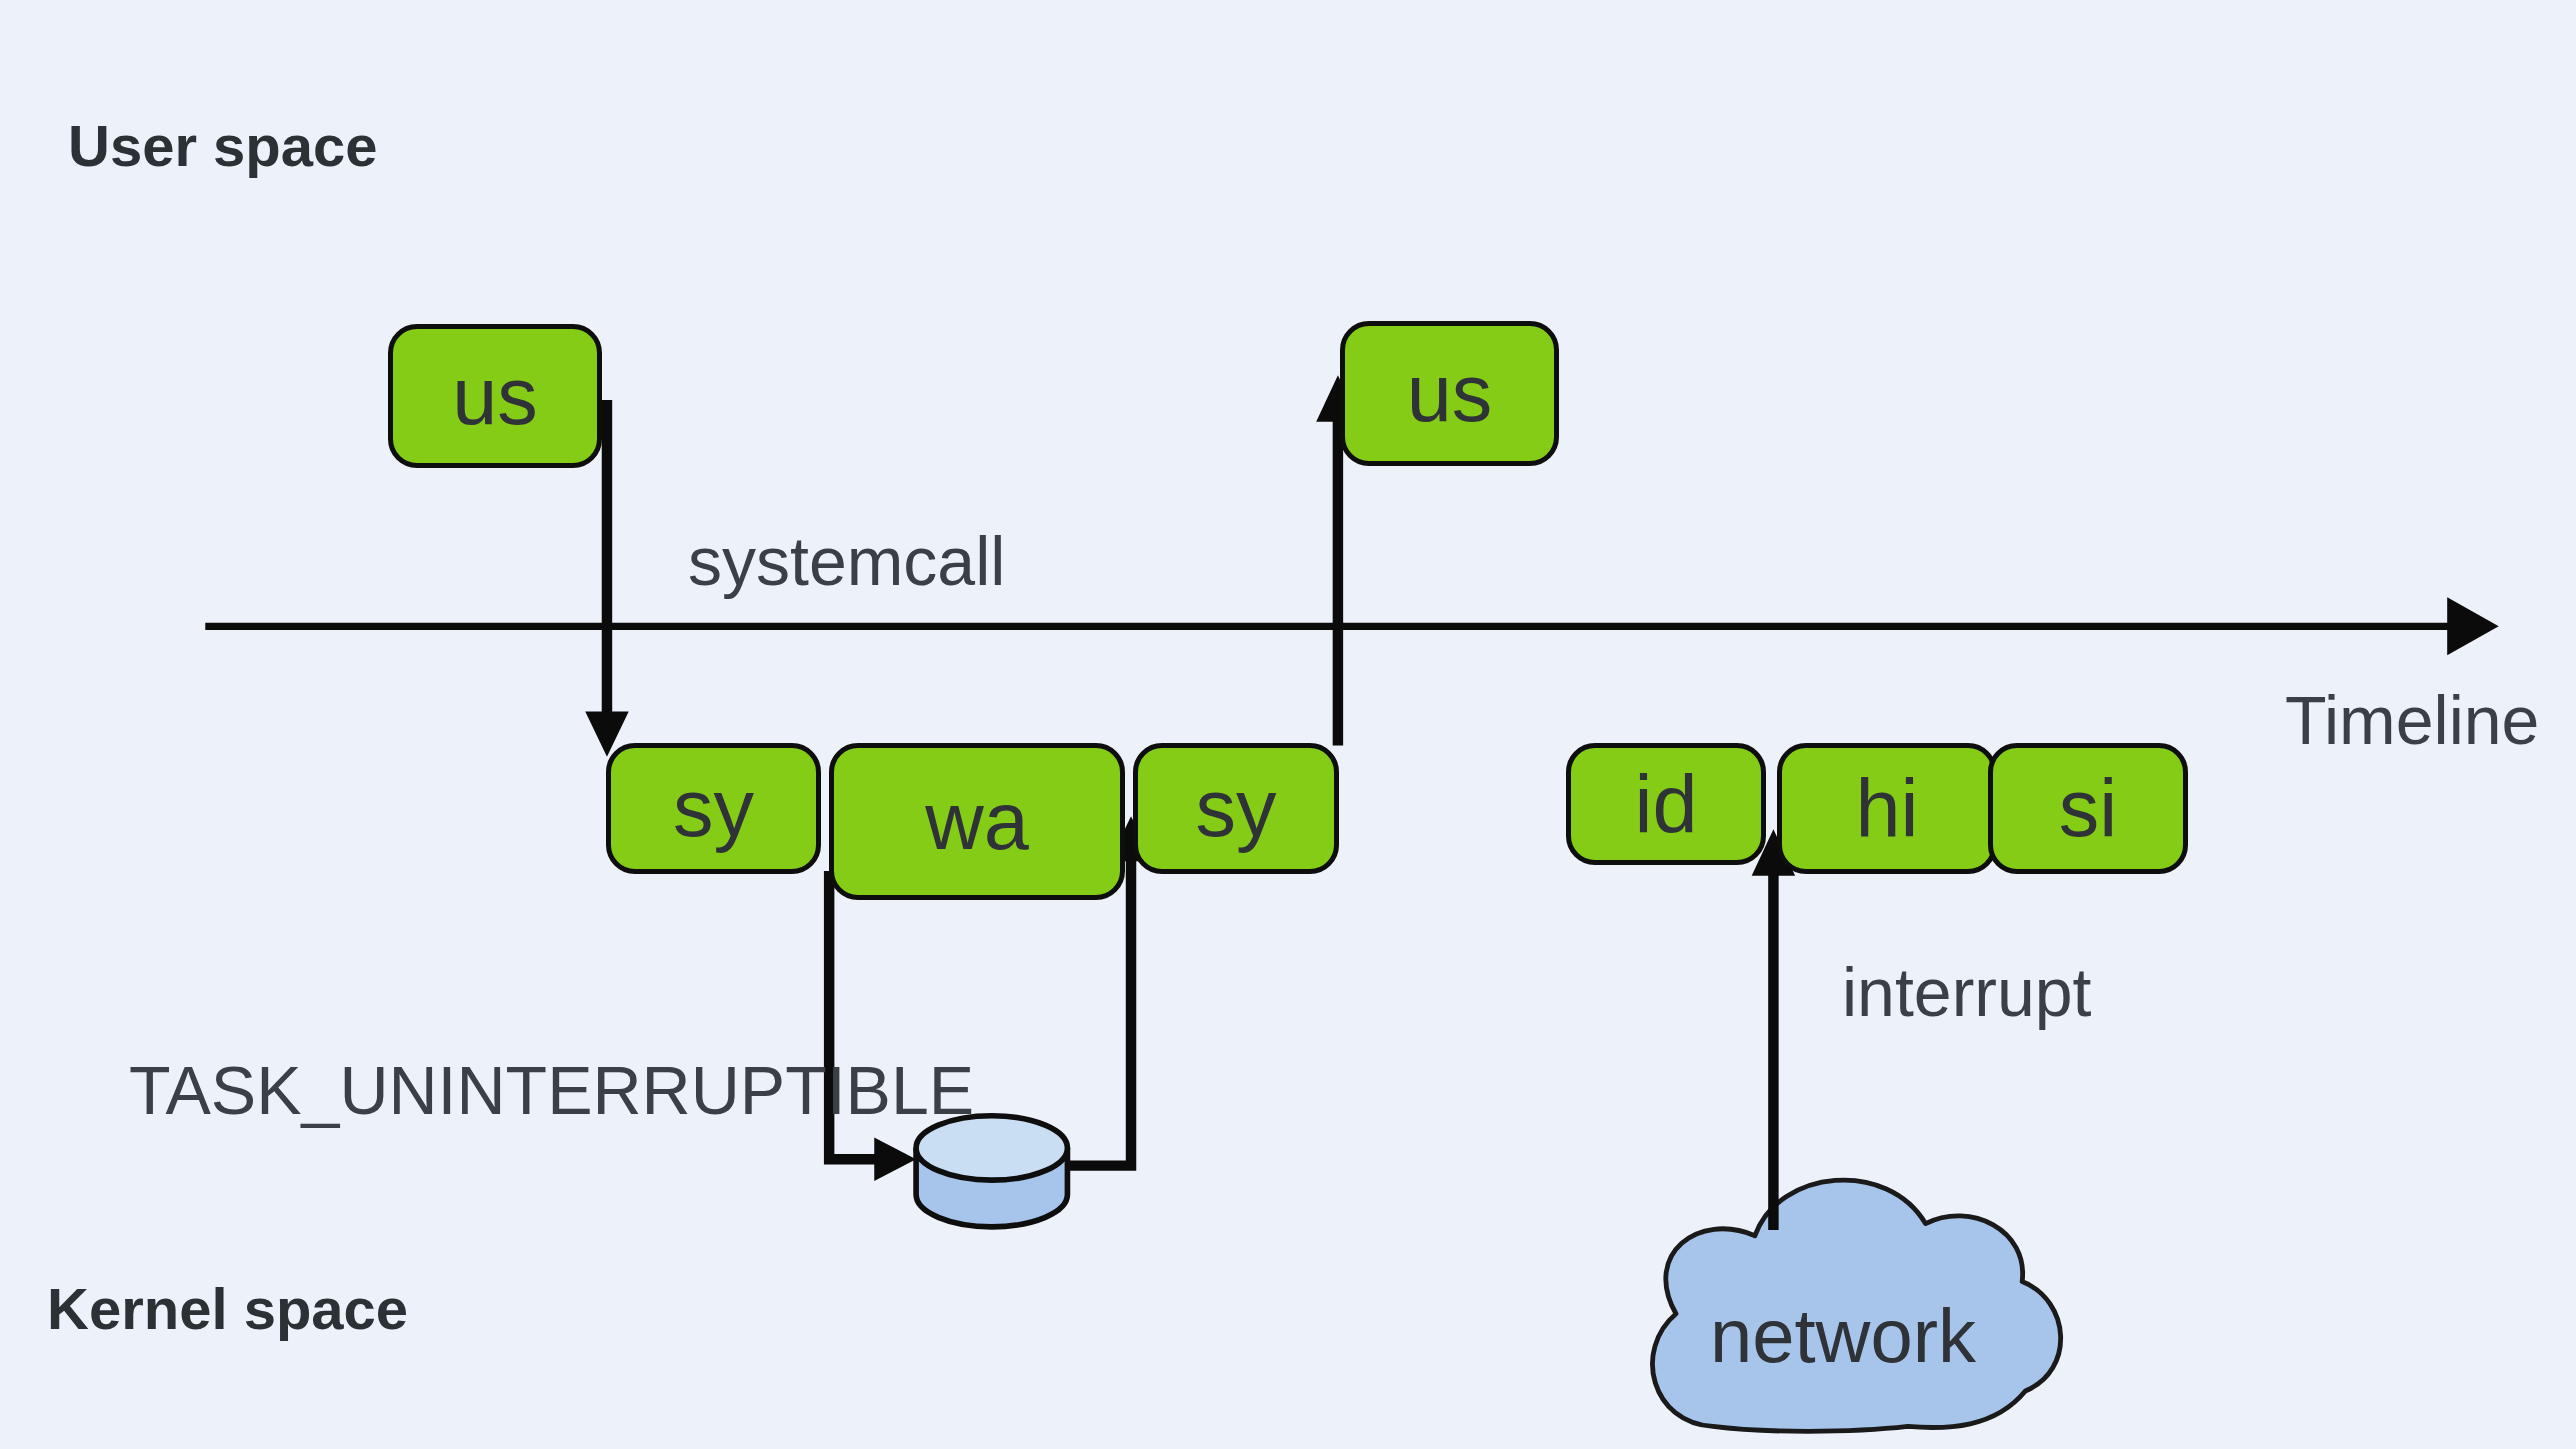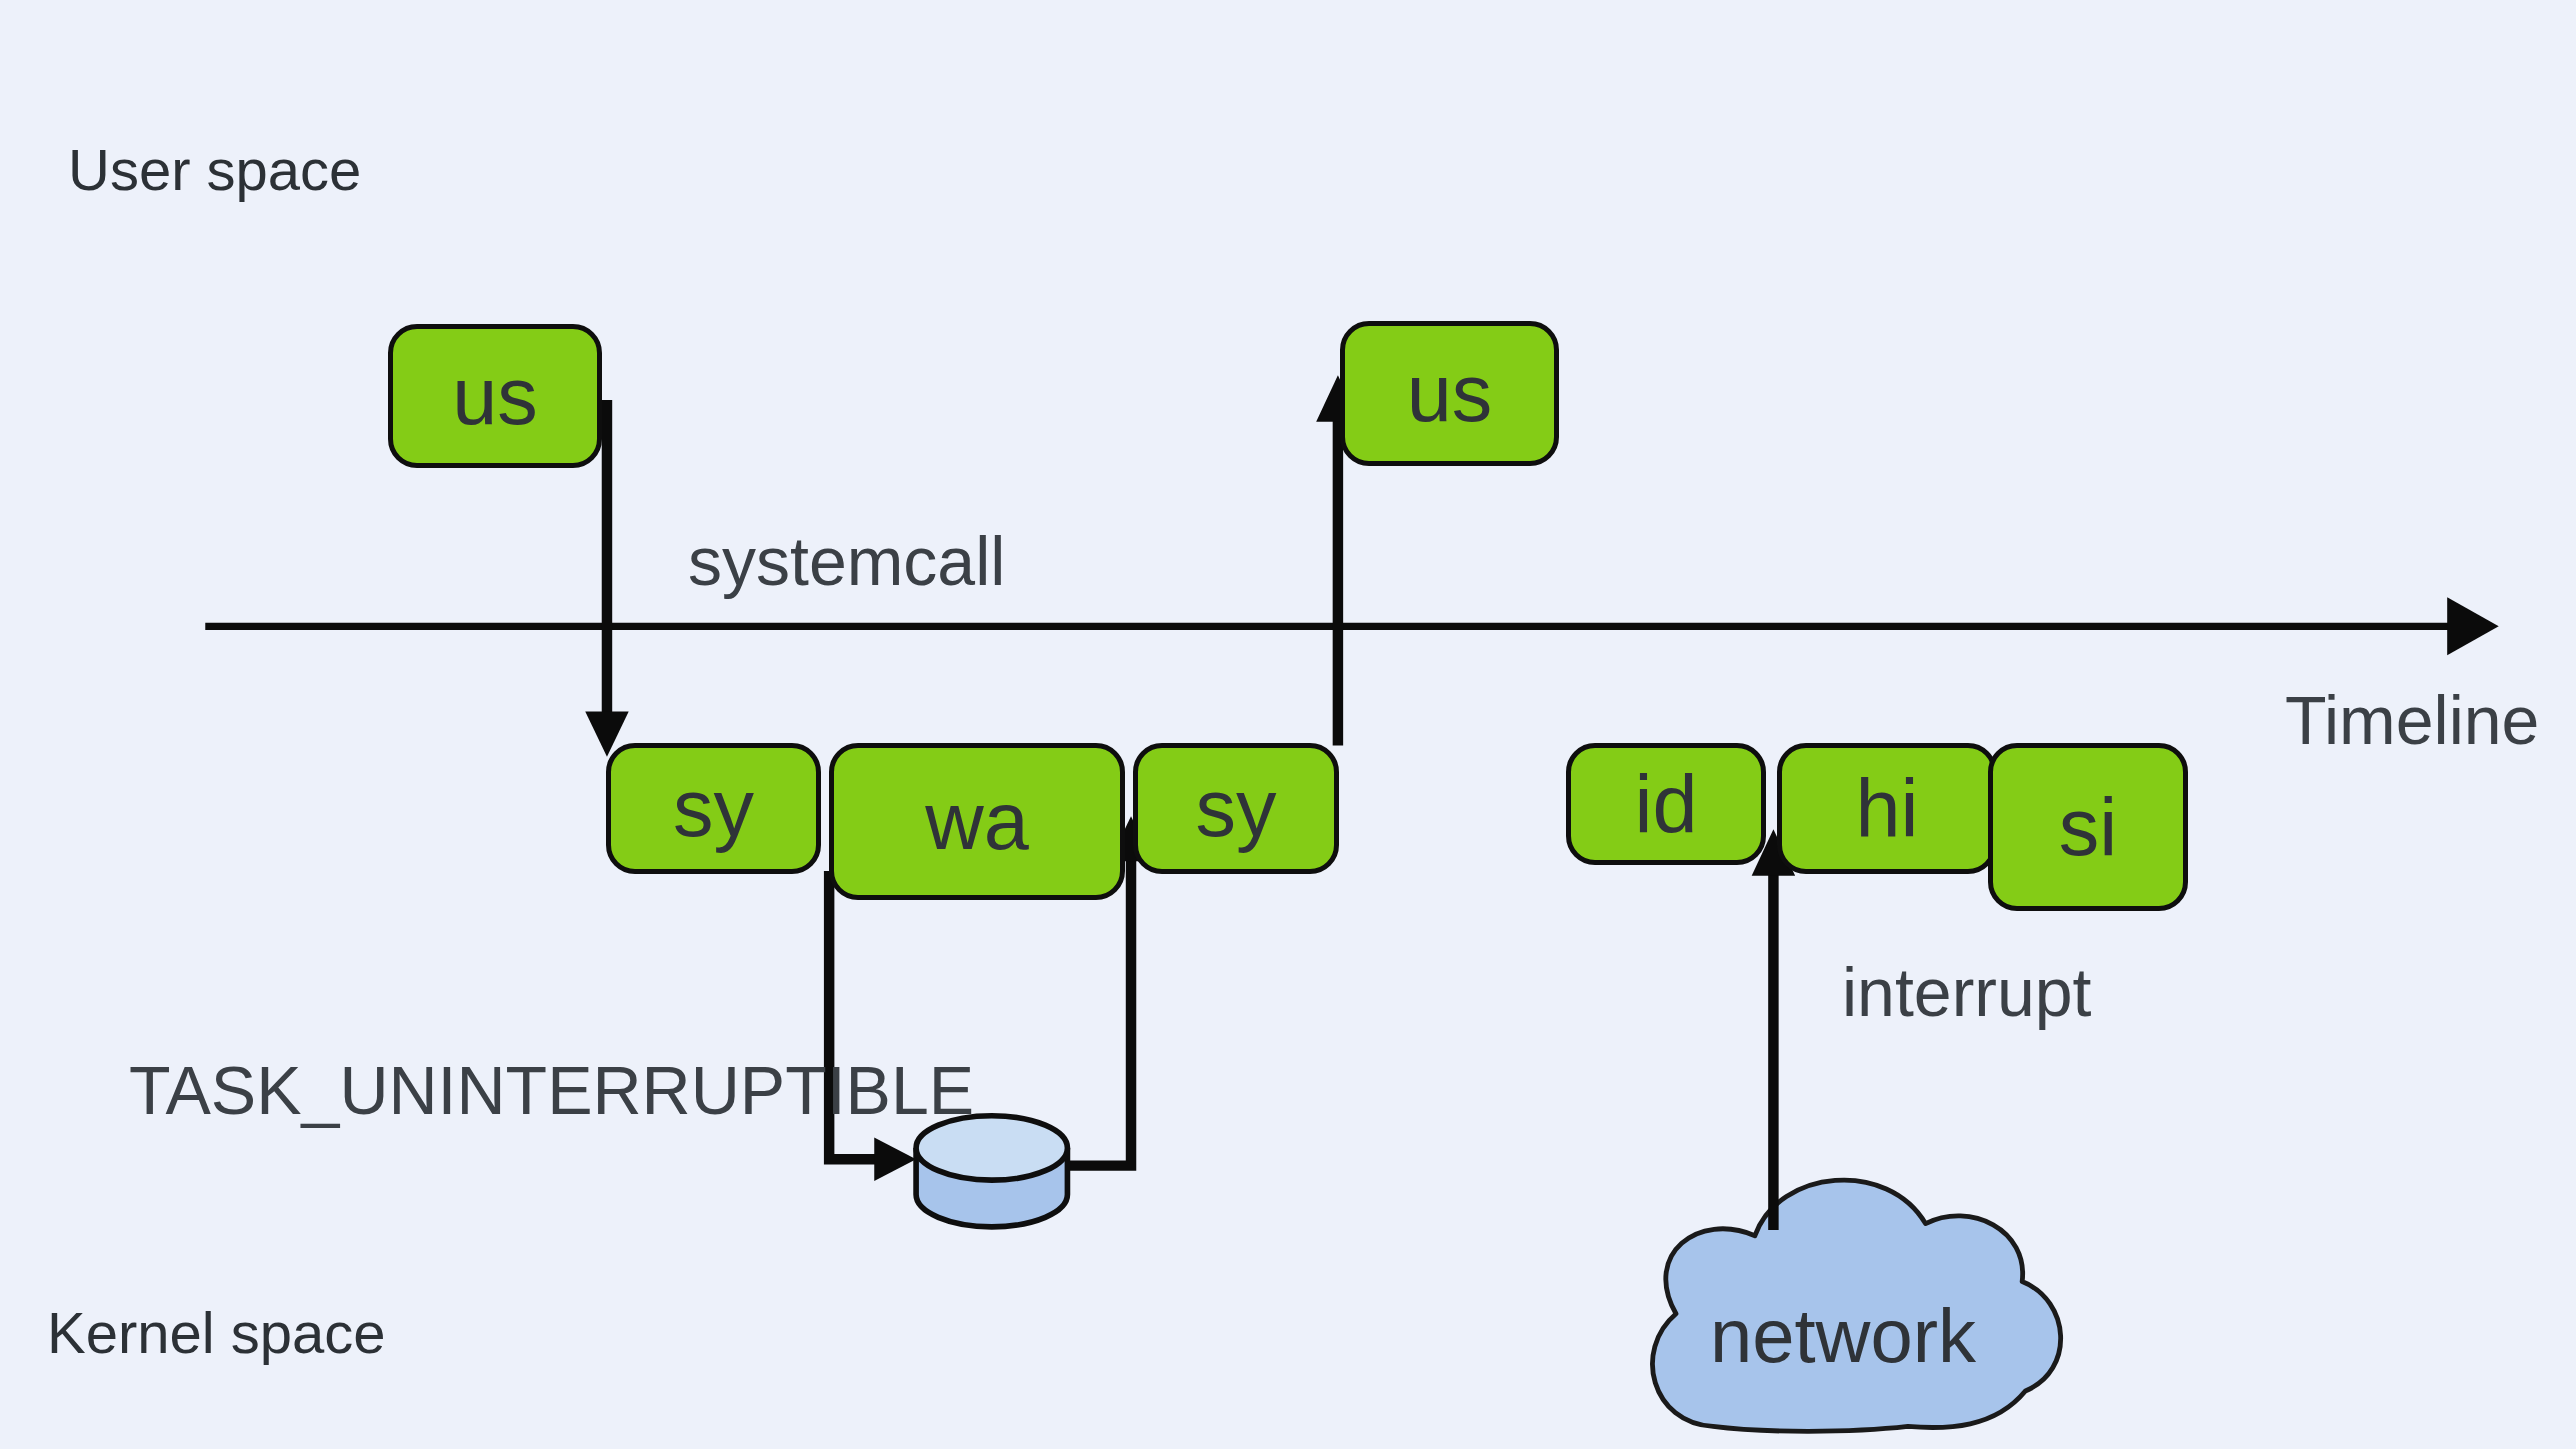--- a/index.html
+++ b/index.html
@@ -9,22 +9,22 @@
   }
   .canvas{
     position:relative;
     width:2576px;height:1449px;
     background:#edf1fa;
     overflow:hidden;
   }
   .layer{position:absolute;left:0;top:0;width:2576px;height:1449px;}
   .space-label{
     position:absolute;
-    font-size:58px;font-weight:normal;color:#2c3136;
-    line-height:1.1;white-space:nowrap;margin-top:24px;
+    font-size:58px;font-weight:bold;color:#2c3136;
+    line-height:1.1;white-space:nowrap;
   }
   .anno{
     position:absolute;
     font-size:68px;color:#3b4046;
     line-height:1.15;white-space:nowrap;
   }
   .anno.right{text-align:right;}
   .pbox{
     position:absolute;
     box-sizing:border-box;
@@ -117,20 +117,20 @@
   <div class="pbox" style="left:1133px;top:743px;width:206px;height:131px;">
     <span>sy</span>
   </div>
 
   <div class="pbox" style="left:1566px;top:743px;width:200px;height:122px;">
     <span>id</span>
   </div>
   <div class="pbox" style="left:1777px;top:743px;width:220px;height:131px;">
     <span>hi</span>
   </div>
-  <div class="pbox" style="left:1988px;top:743px;width:200px;height:168px;">
+  <div class="pbox" style="left:1988px;top:743px;width:200px;height:131px;">
     <span>si</span>
   </div>
 
   <div class="cloud-label" style="left:1682px;top:1298px;width:322px;">network</div>
 
 </div>
 
 
 </body></html>

